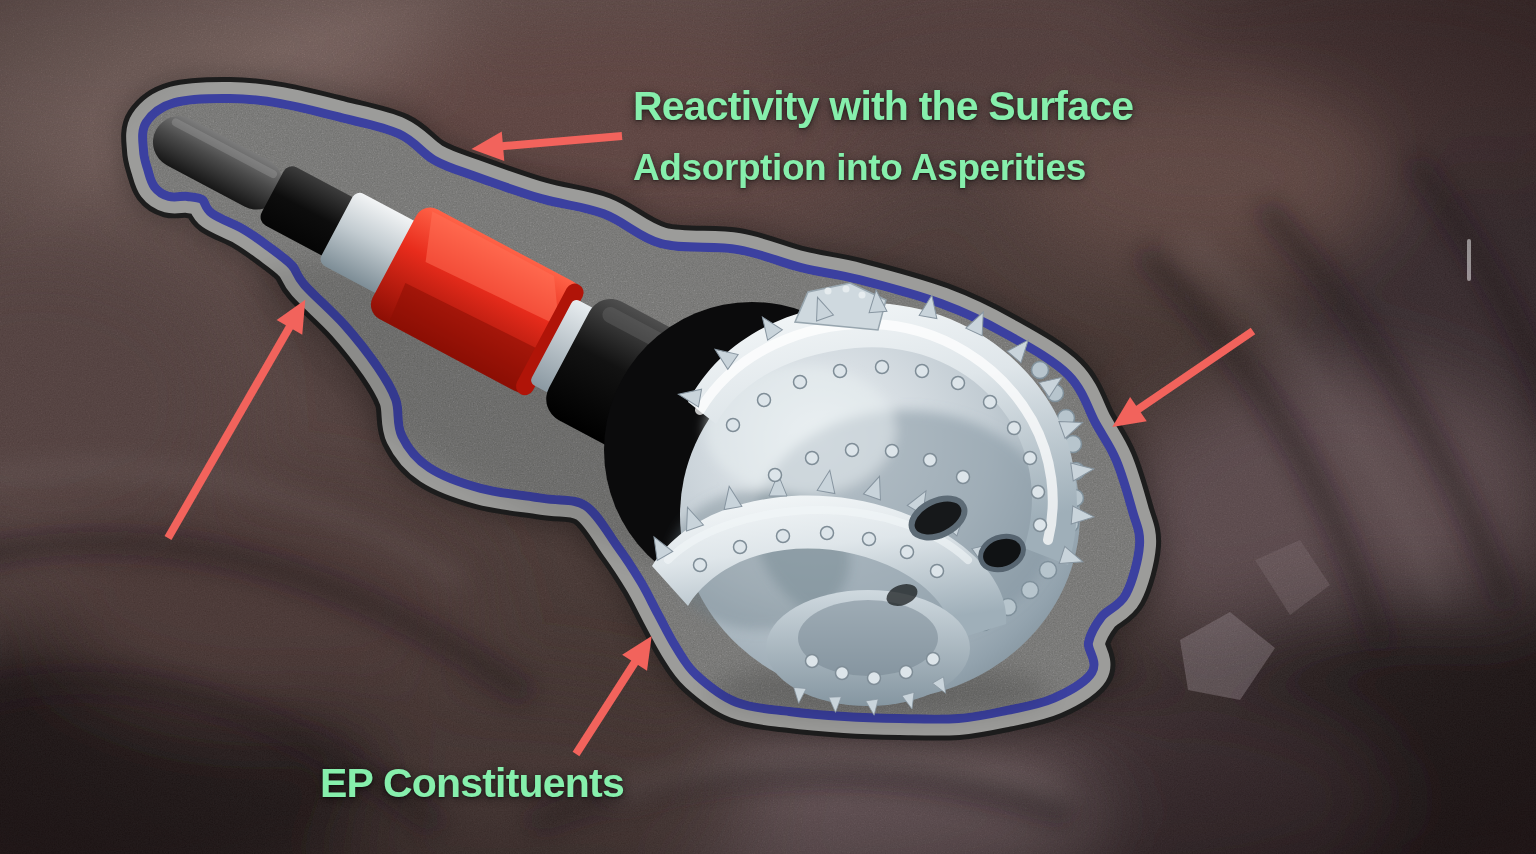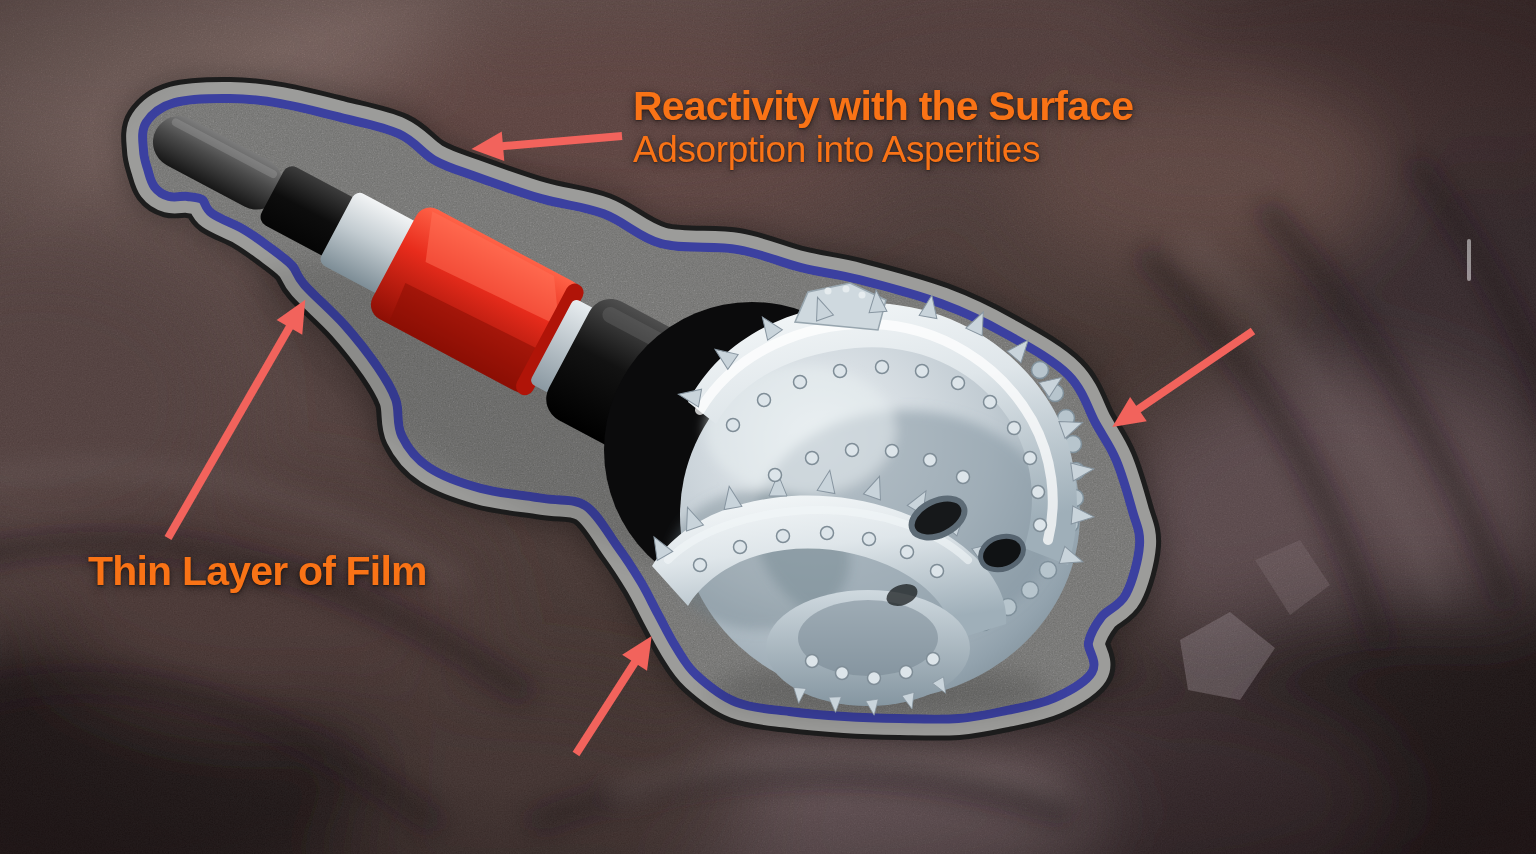--- a/index.html
+++ b/index.html
@@ -1,22 +1,22 @@
 <!DOCTYPE html>
 <html><head>
 <meta charset="utf-8">
 <style>
   html,body{margin:0;padding:0;background:#111}
   .stage{position:relative;width:1536px;height:854px;overflow:hidden;
          font-family:"Liberation Sans",sans-serif;background:#47342f}
   .stage svg{position:absolute;left:0;top:0;z-index:1}
-  .label{position:absolute;z-index:2;color:#f97316;white-space:nowrap;
+  .label{position:absolute;z-index:2;color:#86efac;white-space:nowrap;
          text-shadow:0 2px 8px rgba(0,0,0,.55),0 1px 2px rgba(0,0,0,.4)}
   .label .t{font-weight:700;font-size:41px;line-height:1.08;letter-spacing:-0.8px}
-  .label .s{font-weight:400;font-size:37px;line-height:1.1;letter-spacing:-0.4px;margin-top:2px}
+  .label .s{font-weight:700;font-size:37px;line-height:1.1;letter-spacing:-0.4px;margin-top:20px}
   .label .s:empty{display:none}
   #lab-reactivity{left:633px;top:84px}
   #lab-film{left:1122px;top:236px}
   #lab-thin{left:88px;top:549px}
   #lab-ep{left:320px;top:761px}
   
   #teeth path{fill:#c9d4db;stroke:#8795a0;stroke-width:1}
   #studs circle{fill:#dde5ea;stroke:#7f8d97;stroke-width:1.5}
   #gear circle{fill:#b7c5cd;stroke:#7f909b;stroke-width:1.5}
 </style>
@@ -305,18 +305,18 @@
   <rect x="1467" y="239" width="4" height="42" rx="2" fill="#fff" opacity=".5"></rect>
   <rect x="0" y="0" width="1536" height="854" fill="url(#gVig)"></rect>
 </svg>
 
 <div class="label" id="lab-reactivity">
   <div class="t">Reactivity with the Surface</div>
   <div class="s">Adsorption into Asperities</div>
 </div>
 <div class="label" id="lab-film">
 </div>
-<div class="label" id="lab-thin">
-  <div class="t">Thin Layer of Film</div>
+<div class="label" id="lab-ep">
+  <div class="t">EP Constituents</div>
 
 </div>
 
 </div>
 
 </body></html>

